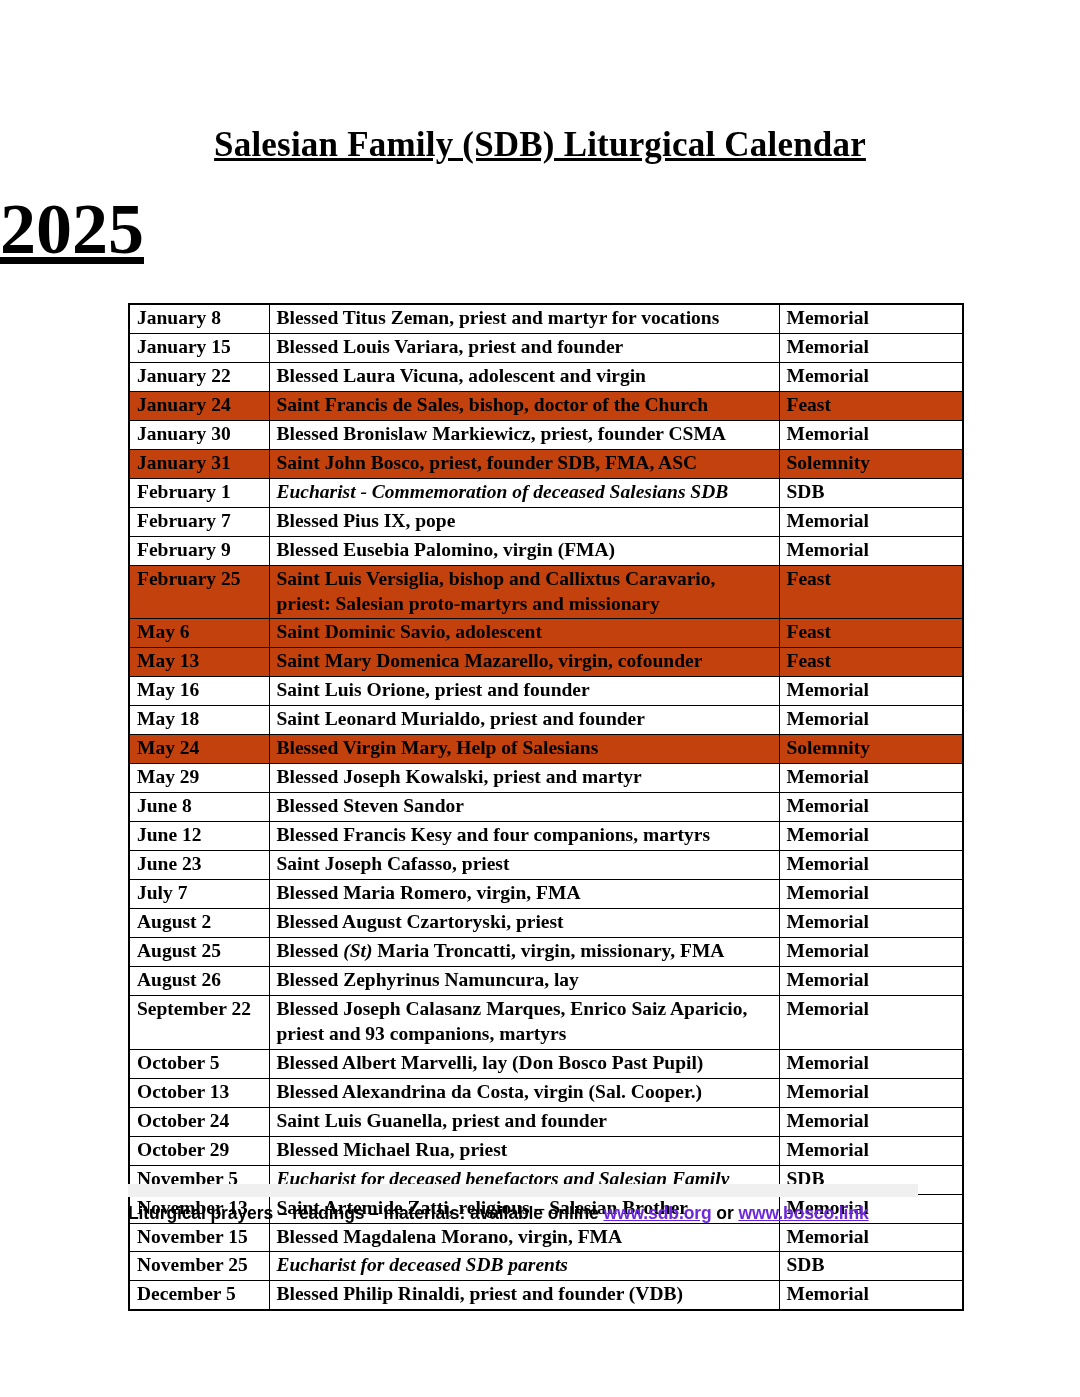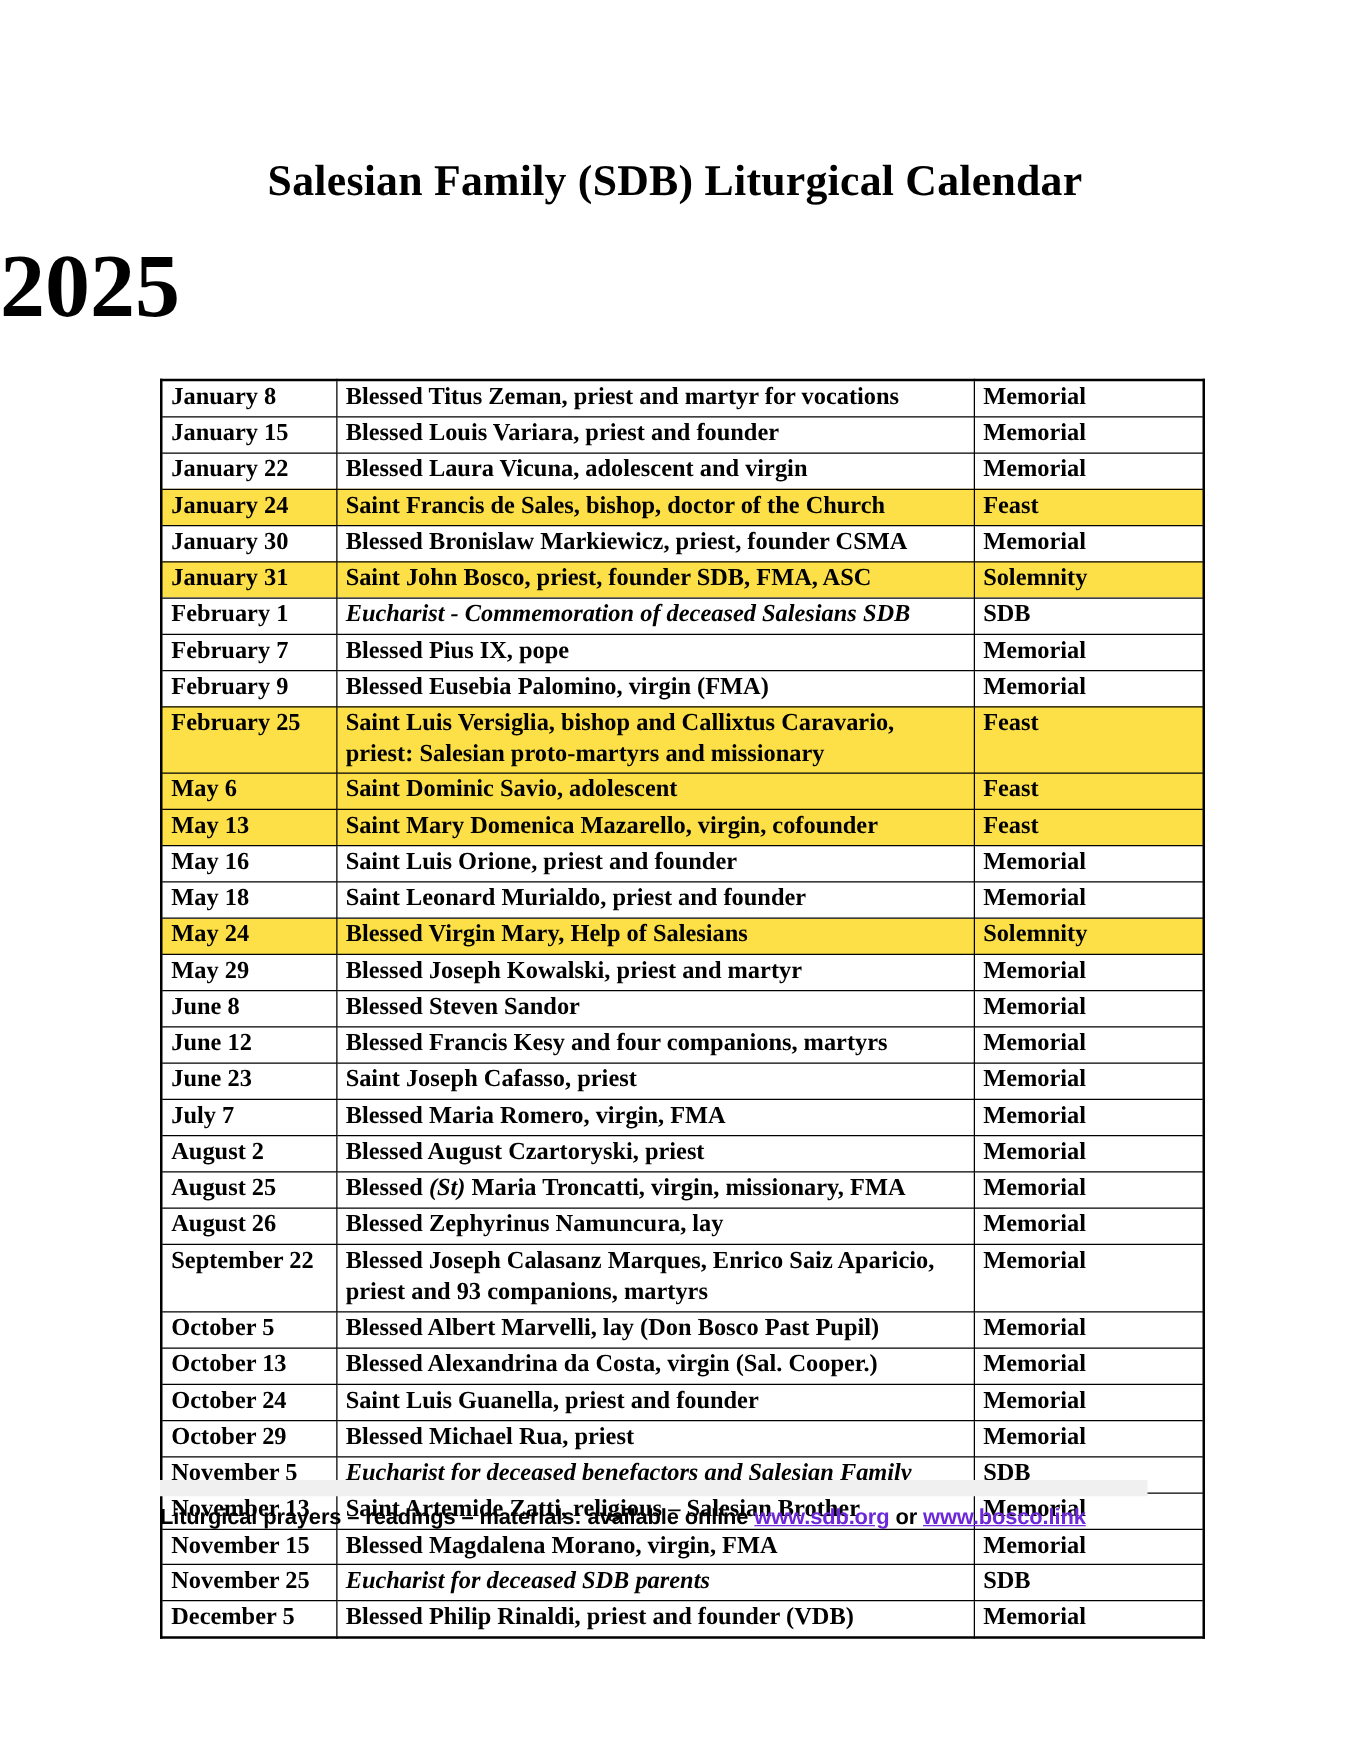--- a/index.html
+++ b/index.html
@@ -12,20 +12,21 @@
     height: 1397px;
     font-family: "Liberation Serif", "DejaVu Serif", serif;
     color: #000000;
     overflow: hidden;
   }
   .page {
     position: relative;
     width: 1080px;
     height: 1200px;
     box-sizing: border-box;
+    text-decoration: underline;
   }
 
   
   .doc-title {
     text-align: center;
     font-size: 35px;
     font-weight: bold;
     letter-spacing: 0.2px;
     margin: 0;
     padding-top: 126px;
@@ -66,21 +67,21 @@
     line-height: 1.28;
     vertical-align: top;
     background: #ffffff;
     height: 22px;
   }
   td.date { white-space: normal; }
   td.desc { }
   td.type { }
 
   
-  tr.hl-yellow td { background: #fde047; }
+  tr.hl-yellow td { background: #c2410c; }
   td.type-sdb { background: #b8cce4; }
   .it { font-style: italic; font-weight: bold; }
   td.desc.italic { font-style: italic; margin-left: 48px; }
 
   
   .grey-band {
     position: absolute;
     left: 128px;
     top: 1184px;
     width: 790px;

